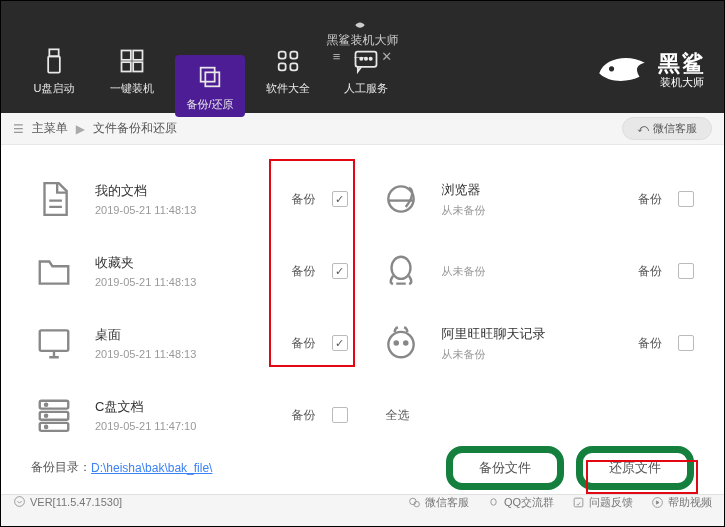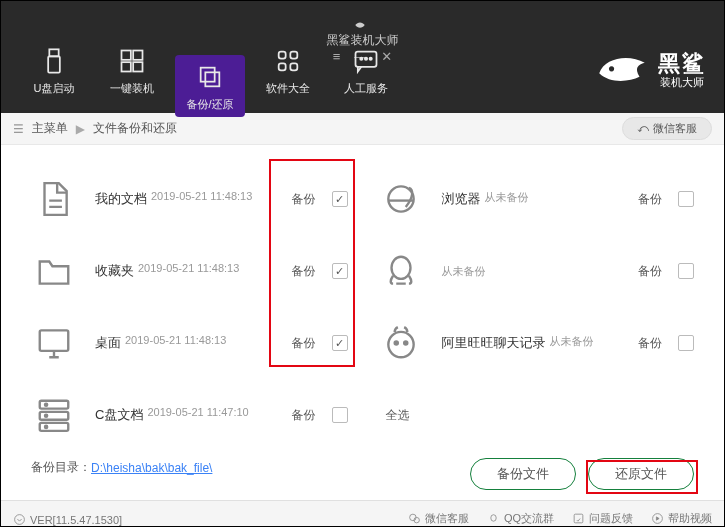--- a/index.html
+++ b/index.html
@@ -21,35 +21,35 @@
 .brand .txt .small{font-size:11px;}
 .breadcrumb{height:32px;background:#f5f5f5;border-bottom:1px solid #e8e8e8;display:flex;align-items:center;padding:0 12px;font-size:12px;color:#555;}
 .breadcrumb .hb{margin-right:8px;color:#999;}
 .breadcrumb .arrow{margin:0 8px;color:#aaa;}
 .breadcrumb .back-btn{margin-left:auto;background:#e8e8e8;border:1px solid #ddd;border-radius:12px;padding:3px 14px;font-size:11px;color:#555;display:flex;align-items:center;gap:4px;cursor:default;}
 .content{padding:18px 30px 0;position:relative;}
 .grid{display:grid;grid-template-columns:1fr 1fr;gap:0 30px;}
 .row{display:flex;align-items:center;height:72px;}
 .row .icon-box{width:46px;height:46px;display:flex;align-items:center;justify-content:center;margin-right:18px;}
 .row .icon-box svg{width:38px;height:38px;stroke:#888;fill:none;stroke-width:1.5;}
-.row .info{flex:1;display:flex;flex-direction:row;gap:4px;}
+.row .info{flex:1;display:flex;flex-direction:column;gap:4px;}
 .row .info .name{font-size:13px;color:#333;}
 .row .info .date{font-size:11px;color:#999;}
 .row .action{display:flex;align-items:center;gap:16px;font-size:12px;color:#555;}
 .row .action .chk{width:16px;height:16px;border:1px solid #bbb;border-radius:2px;display:flex;align-items:center;justify-content:center;font-size:11px;color:#555;}
 .row .action .chk.checked::after{content:"✓";}
 .highlight-box{position:absolute;border:2px solid #e30613;pointer-events:none;}
 .hb1{left:268px;top:14px;width:86px;height:208px;}
 .sel-all{display:flex;align-items:center;gap:8px;font-size:12px;color:#555;height:72px;}
 .backup-dir{padding:8px 30px;font-size:12px;color:#555;display:flex;align-items:center;}
 .backup-dir a{color:#3b82f6;text-decoration:underline;}
 .btn-bar{position:absolute;right:30px;bottom:36px;display:flex;gap:12px;}
-.btn{padding:6px 26px;border:1px solid #15803d;border-radius:16px;font-size:13px;color:#555;background:#fff;cursor:default;}
+.btn{padding:6px 26px;border:7px solid #15803d;border-radius:16px;font-size:13px;color:#555;background:#fff;cursor:default;}
 .hb2{border:2px solid #e30613;position:absolute;right:26px;bottom:32px;width:112px;height:34px;pointer-events:none;}
-.statusbar{position:absolute;bottom:0;left:0;right:0;height:26px;background:#f5f5f5;border-top:1px solid #e0e0e0;display:flex;align-items:flex-end;padding:0 12px;font-size:11px;color:#777;gap:18px;margin-top:37px;}
+.statusbar{position:absolute;bottom:0;left:0;right:0;height:32px;background:#f5f5f5;border-top:1px solid #e0e0e0;display:flex;align-items:flex-start;padding:0 12px;font-size:11px;color:#777;gap:18px;margin-top:37px;}
 .statusbar .ver{display:flex;align-items:center;gap:4px;}
 .statusbar .spacer{flex:1;}
 .statusbar .sitem{display:flex;align-items:center;gap:4px;}
 .statusbar svg{width:13px;height:13px;stroke:#888;fill:none;stroke-width:1.5;}
 </style>
 </head>
 <body>
 
 <div class="titlebar">
   <span class="app-icon">

